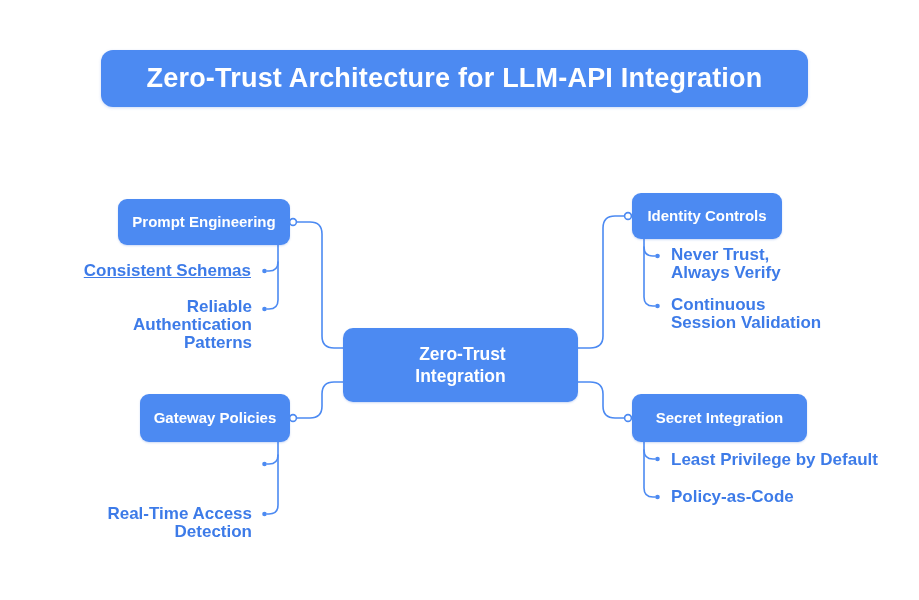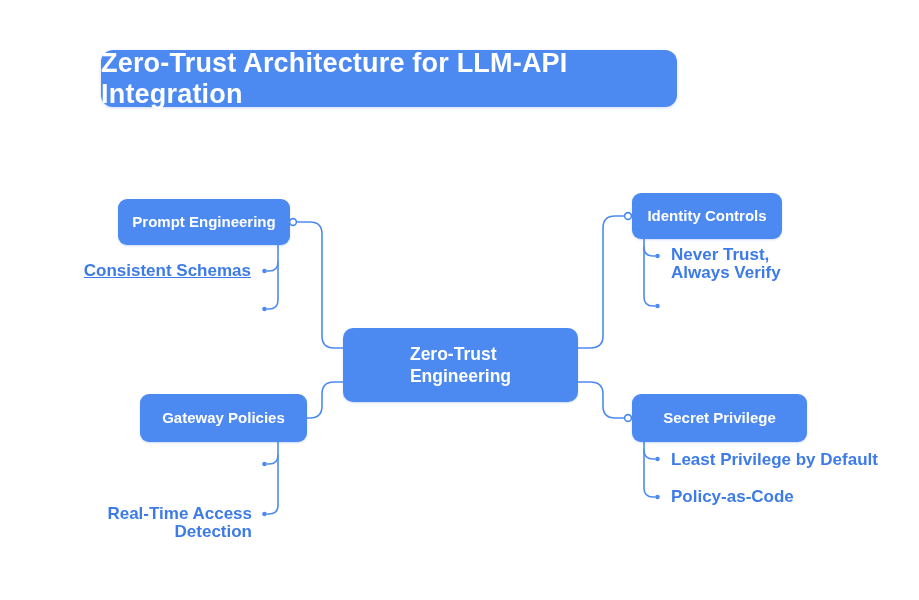--- a/index.html
+++ b/index.html
@@ -13,38 +13,38 @@
   html,body{background:var(--bg);}
   .stage{
     position:relative;width:919px;height:600px;background:var(--bg);
     font-family:"Liberation Sans",sans-serif;overflow:hidden;
   }
   .connector-layer{position:absolute;left:0;top:0;width:919px;height:600px;}
   .link-path{fill:none;stroke:var(--link);stroke-width:1.6;stroke-linecap:round;}
   .dot-hollow{fill:#ffffff;stroke:var(--link);stroke-width:1.6;}
   .dot-filled{fill:var(--link);}
   .banner{
-    position:absolute;left:101px;top:50px;width:576px;height:57px;
+    position:absolute;left:101px;top:50px;width:707px;height:57px;
     background:var(--node-fill);border-radius:12px;
     display:flex;align-items:center;justify-content:center;
     box-shadow:0 1px 3px rgba(60,110,220,.25);
   }
   .banner .t{color:var(--on-node);font-size:27px;font-weight:bold;letter-spacing:.2px;}
   .node{
     position:absolute;background:var(--node-fill);border-radius:9px;
-    display:flex;align-items:center;justify-content:center;text-align:left;
+    display:flex;align-items:center;justify-content:center;text-align:right;
     color:var(--on-node);font-weight:bold;font-size:15px;line-height:18px;
     box-shadow:0 1px 2px rgba(60,110,220,.25);
   }
   .node-central{
     left:343px;top:328px;width:235px;height:74px;border-radius:10px;
     font-size:17.5px;line-height:22px;white-space:pre-line;
   }
   .node-prompt{left:118px;top:199px;width:172px;height:46px;}
-  .node-gateway{left:140px;top:394px;width:167px;height:48px;}
+  .node-gateway{left:140px;top:394px;width:150px;height:48px;}
   .node-identity{left:632px;top:193px;width:150px;height:46px;}
   .node-secret{left:632px;top:394px;width:175px;height:48px;}
   .leaf{
     position:absolute;color:var(--leaf-text);font-weight:bold;
     font-size:17px;line-height:18px;
   }
   .leaf-l{text-align:right;}
   .leaf-r{text-align:left;}
   .lf-consistent{left:71px;top:262px;width:180px;text-decoration:underline;}
   .lf-reliable{left:77px;top:298px;width:175px;}
@@ -92,26 +92,28 @@
     <circle class="dot-filled" cx="657.5" cy="306" r="2.3"></circle>
     <circle class="dot-filled" cx="657.5" cy="459" r="2.3"></circle>
     <circle class="dot-filled" cx="657.5" cy="497" r="2.3"></circle>
   </svg>
 
   <div class="banner">
     <span class="t">Zero-Trust Architecture for LLM-API Integration</span>
   </div>
 
   <div class="node node-central">Zero-Trust
-Engineering</div>
+Integration</div>
 
   <div class="node node-prompt">Prompt Engineering</div>
   <div class="node node-gateway">Gateway Policies</div>
   <div class="node node-identity">Identity Controls</div>
-  <div class="node node-secret">Secret Privilege</div>
+  <div class="node node-secret">Secret Integration</div>
 
   <div class="leaf leaf-l lf-consistent">Consistent Schemas</div>
+  <div class="leaf leaf-l lf-reliable">Reliable Authentication Patterns</div>
   <div class="leaf leaf-l lf-realtime">Real-Time Access Detection</div>
   <div class="leaf leaf-r lf-never">Never Trust, Always Verify</div>
+  <div class="leaf leaf-r lf-continuous">Continuous Session Validation</div>
   <div class="leaf leaf-r lf-least">Least Privilege by Default</div>
   <div class="leaf leaf-r lf-policy">Policy-as-Code</div>
 
 </div>
 
 </body></html>

